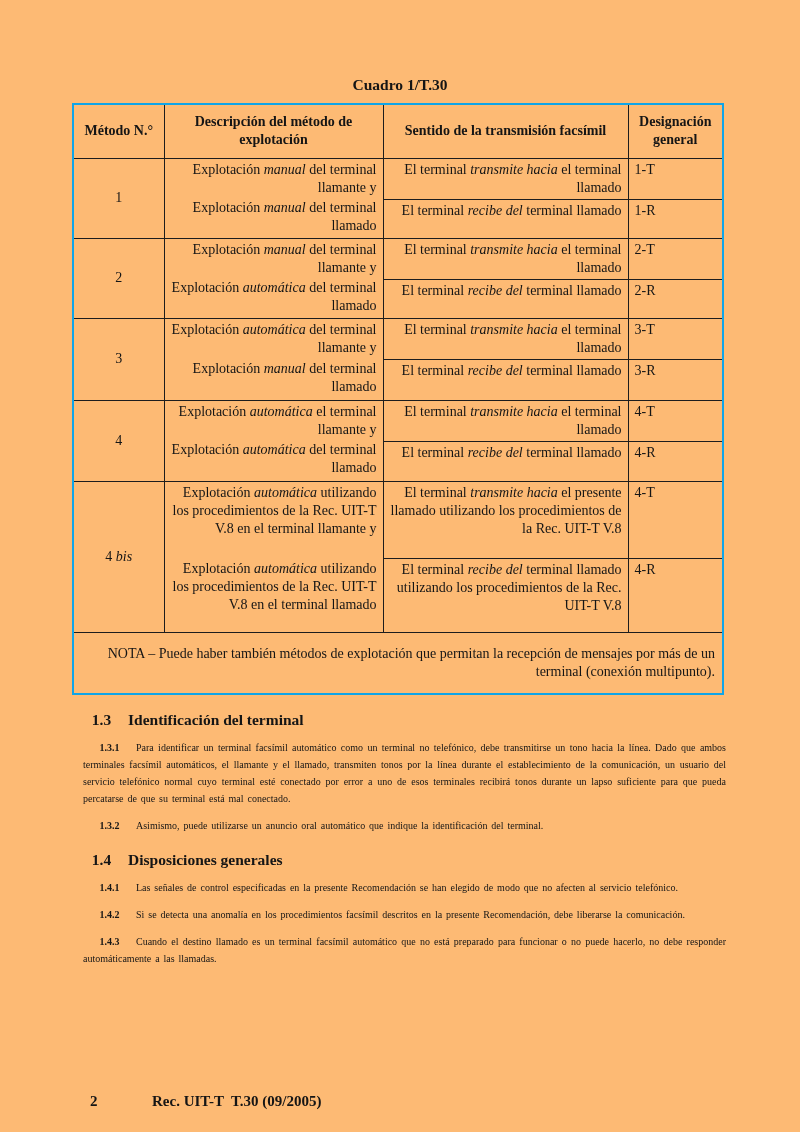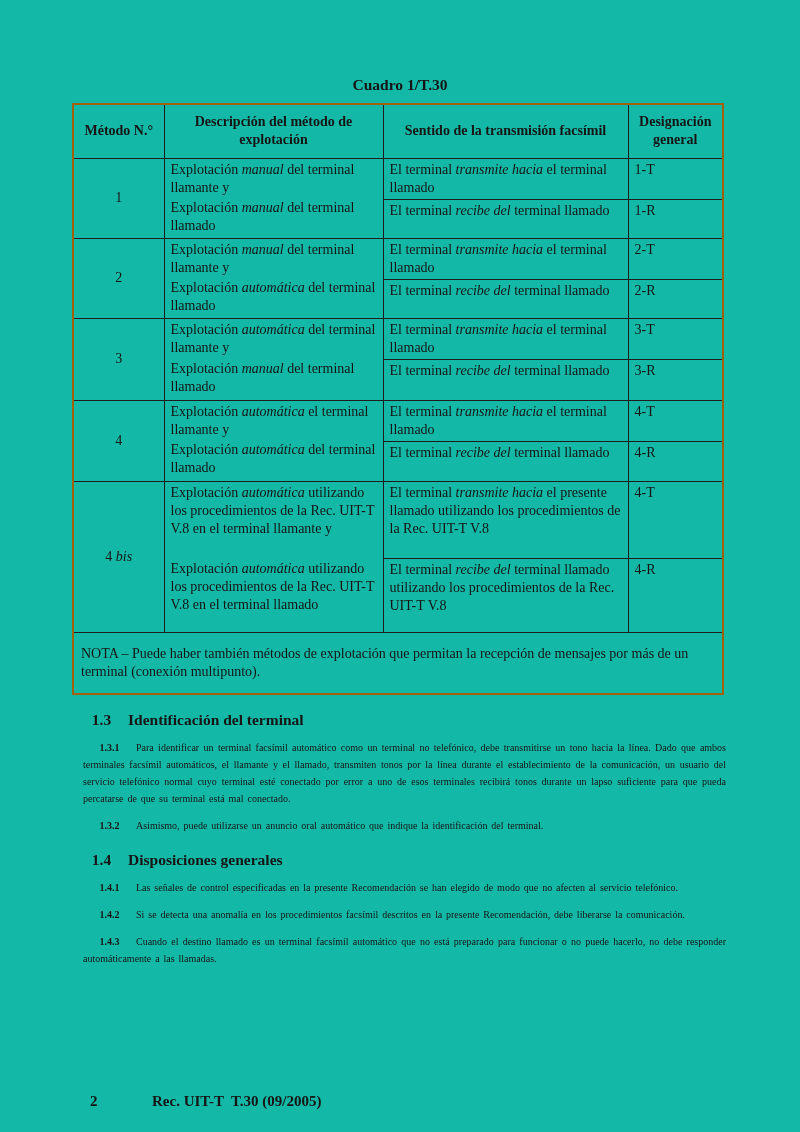--- a/index.html
+++ b/index.html
@@ -1,44 +1,45 @@
 <!DOCTYPE html>
 <html><head>
 <meta charset="utf-8">
 <style>
   * { box-sizing: border-box; }
   html, body { margin: 0; padding: 0; background: #ffffff; }
   .page {
     position: relative;
     width: 800px;
     height: 1132px;
-    background: #14b8a6;
+    background: #fdba74;
     font-family: "Liberation Serif", serif;
     color: #151515;
     overflow: hidden;
   }
   .doc-title {
     padding-top: 76px;
     text-align: center;
     font-weight: bold;
     font-size: 15.5px;
   }
   table.cuadro {
     border-collapse: collapse;
     table-layout: fixed;
     width: 650px;
     margin: 9px 0 0 72px;
-    border: 2px solid #a16207;
+    border: 2px solid #0ea5e9;
   }
   .cuadro th, .cuadro td {
     border: 1px solid #1d1d1d;
     font-size: 14px;
     line-height: 18px;
     vertical-align: top;
     padding: 2px 6px;
+    text-align: right;
   }
   .cuadro th {
     font-weight: bold;
     text-align: center;
     vertical-align: middle;
     height: 54px;
     padding: 2px 4px;
   }
   .cuadro td.method {
     text-align: center;

